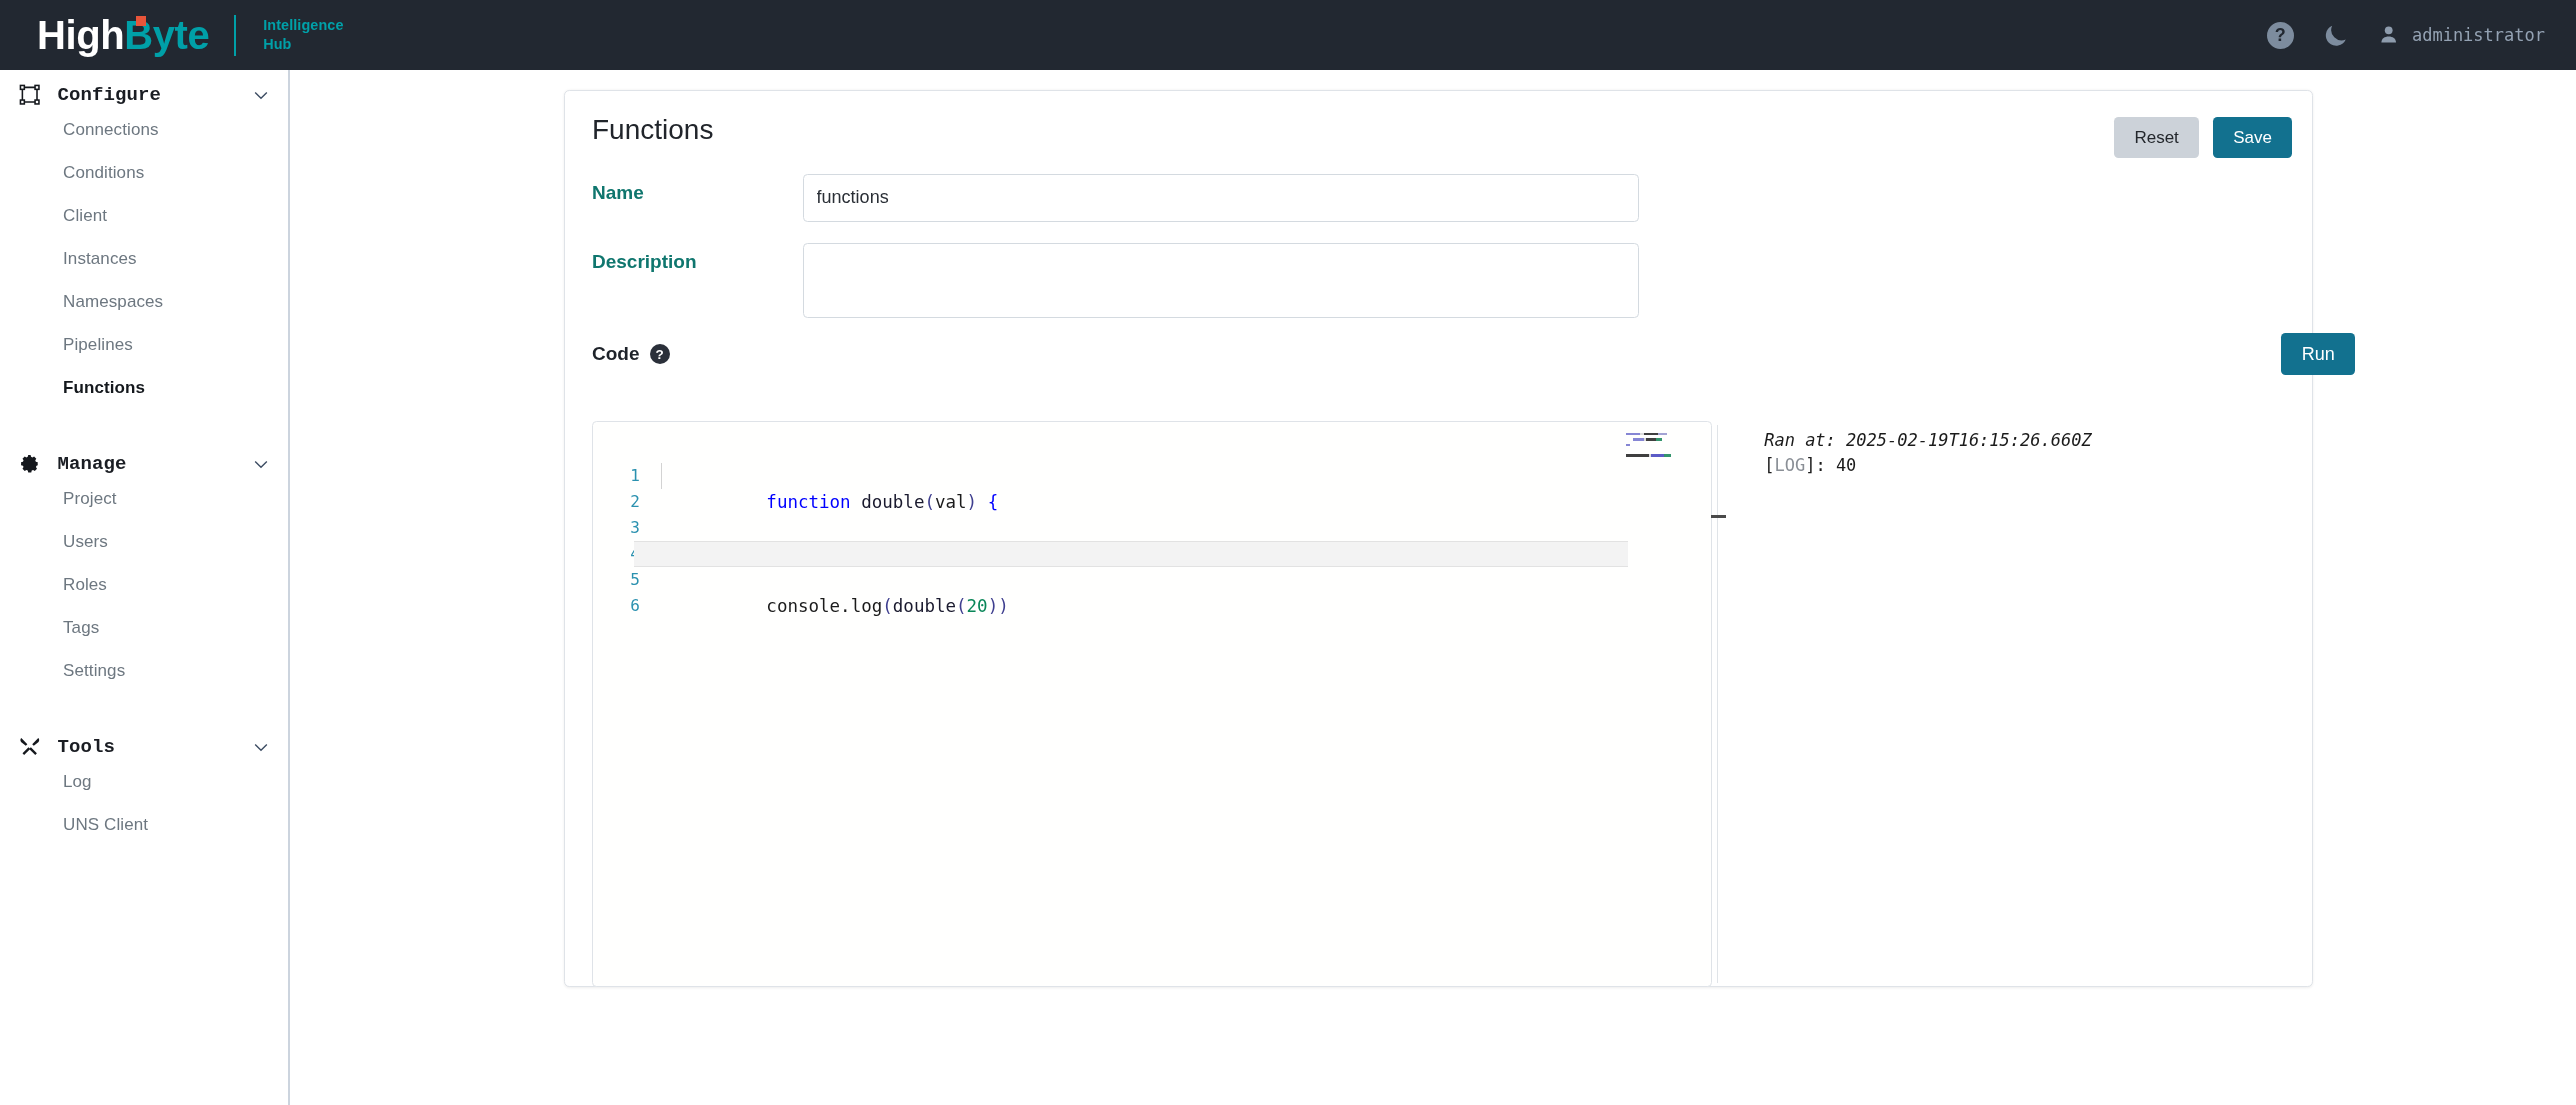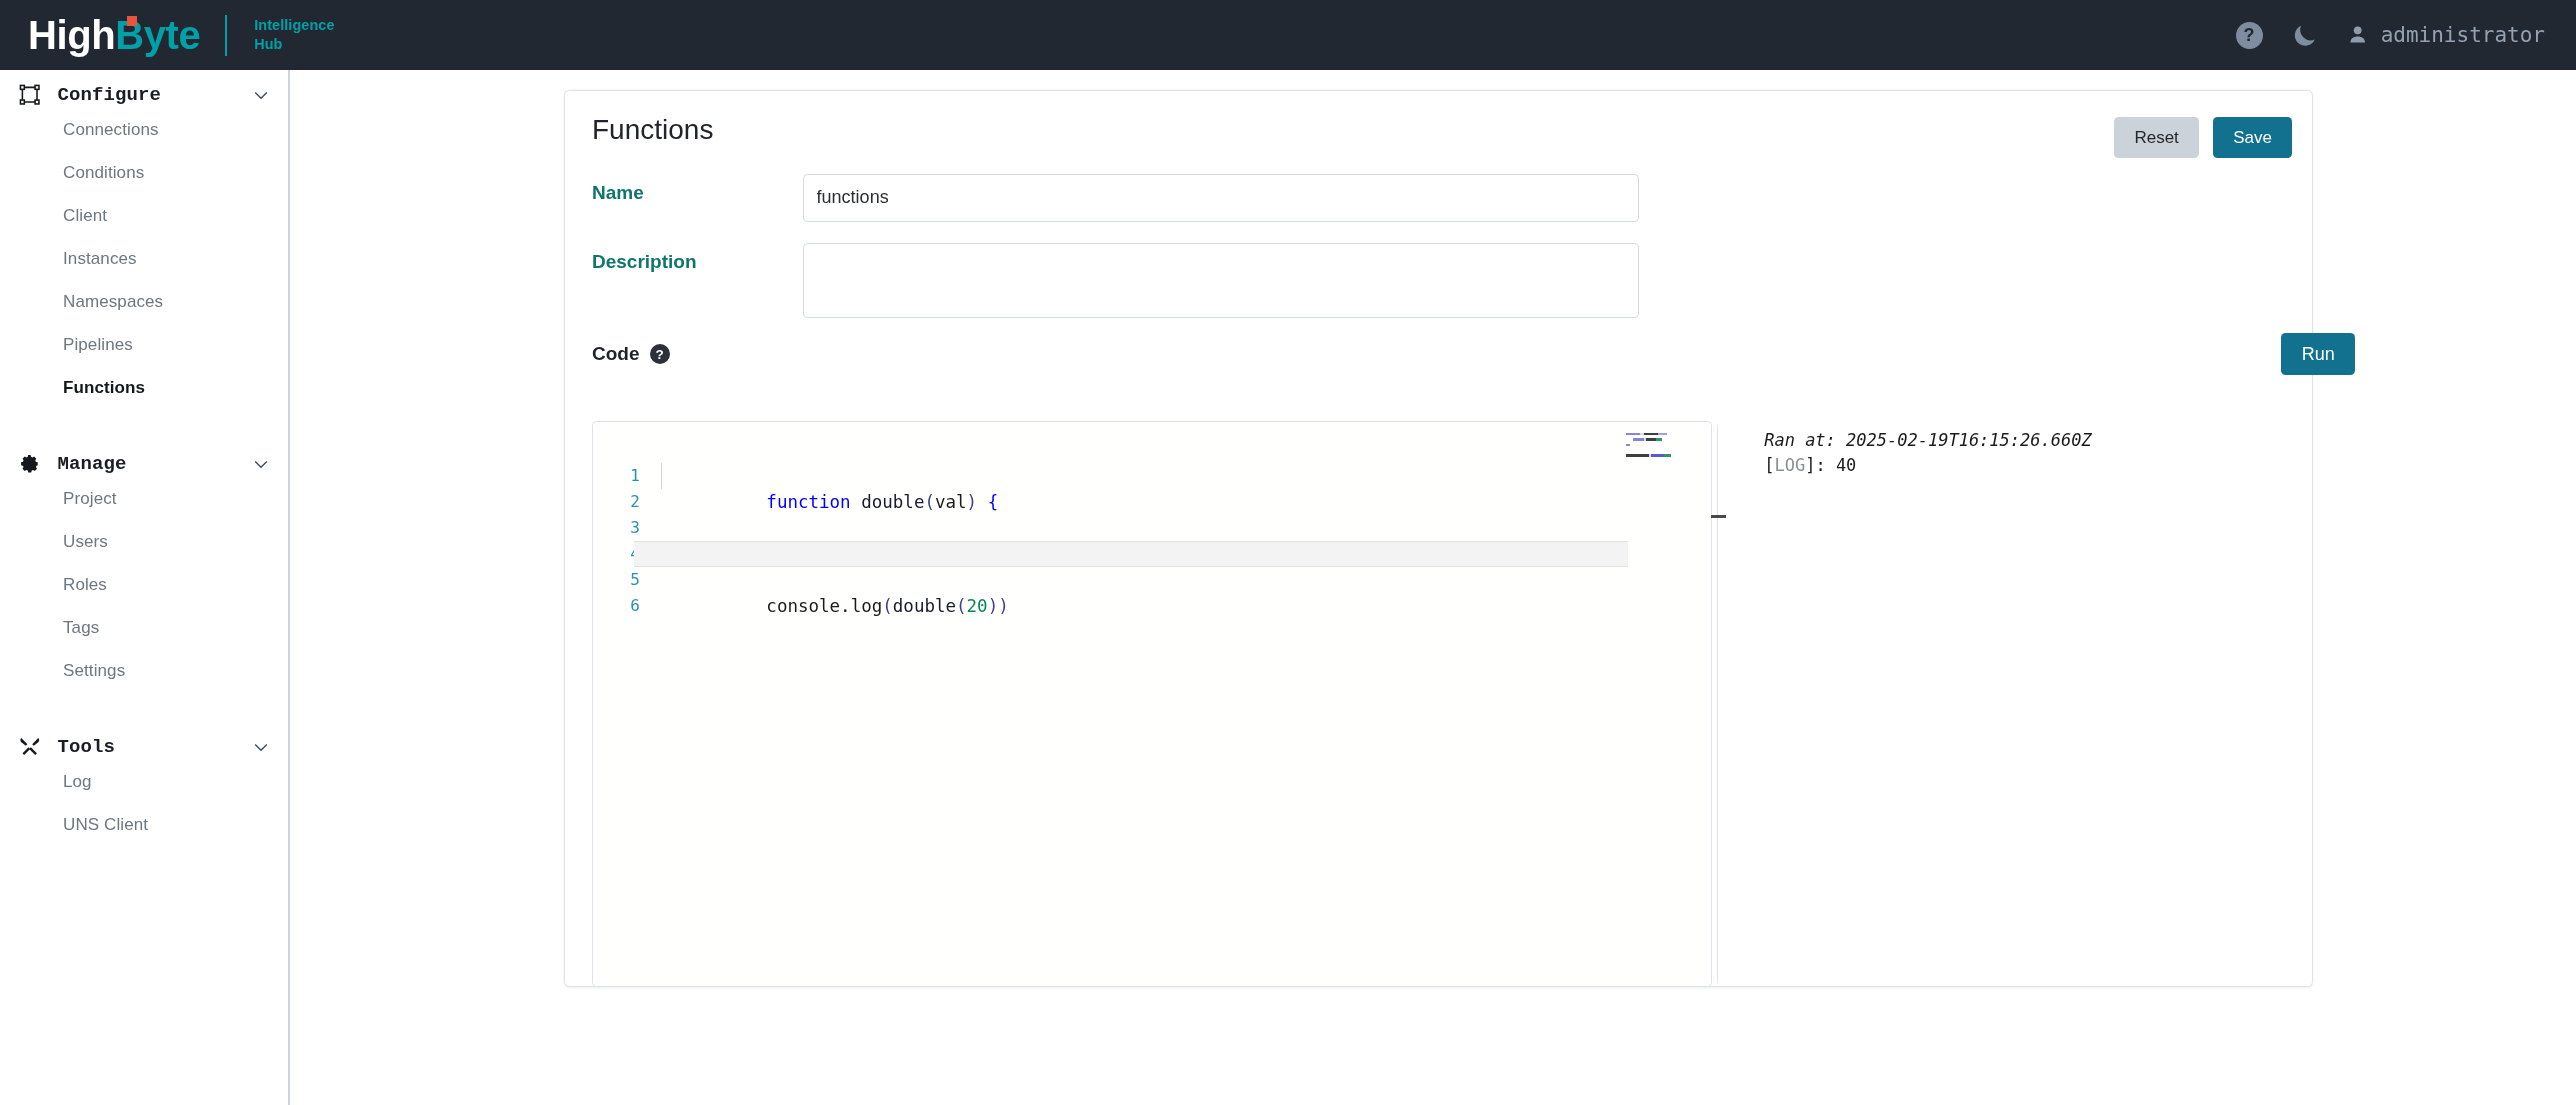--- a/index.html
+++ b/index.html
@@ -11,21 +11,21 @@
     overflow: hidden;
   }
 
   
   #topbar {
     position: absolute; left: 0; top: 0;
     width: 2576px; height: 70px;
     background: #222831;
     display: flex; align-items: center;
   }
-  #brand { display: flex; align-items: center; margin-left: 28px; }
+  #brand { display: flex; align-items: center; margin-left: 37px; }
   .logo-text {
     font-size: 40px; font-weight: 700; letter-spacing: -0.4px;
     line-height: 1; position: relative; white-space: nowrap;
   }
   .logo-high { color: #ffffff; }
   .logo-byte { color: #00a0a8; }
   .logo-dot {
     position: absolute; width: 10px; height: 10px; background: #e8553a;
     left: 99px; top: 0.9px;
   }
@@ -42,21 +42,21 @@
     display: flex; align-items: center; gap: 27px;
   }
   .help-circle {
     width: 27px; height: 27px; border-radius: 50%;
     background: #7d8c9e; color: #222831;
     display: flex; align-items: center; justify-content: center;
     font-size: 18px; font-weight: 700; cursor: pointer;
   }
   .user-block {
     display: flex; align-items: center; gap: 11.7px;
-    color: #94a2b3; font-size: 21px;
+    color: #94a2b3; font-size: 17px;
     font-family: "DejaVu Sans Mono", monospace;
   }
 
   
   #sidebar {
     position: absolute; left: 0; top: 70px;
     width: 290px; height: 1035px;
     background: #ffffff;
     border-right: 2.7px solid #ccd4de;
   }

